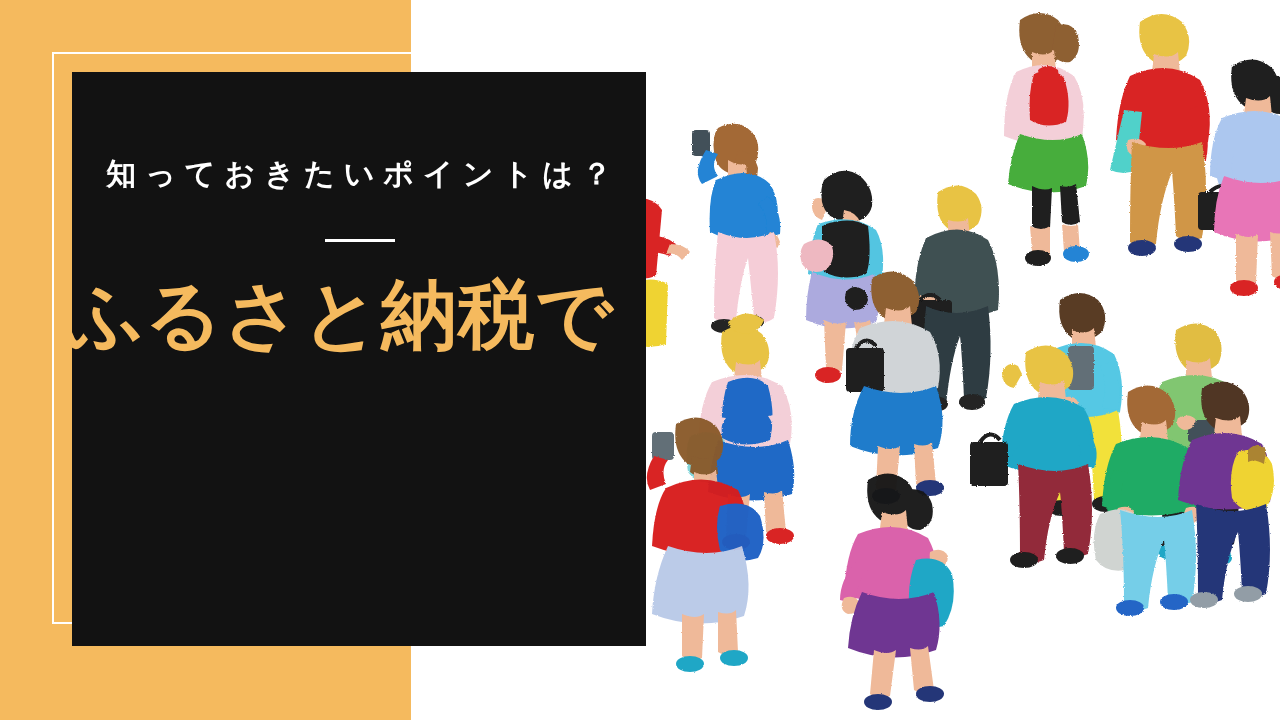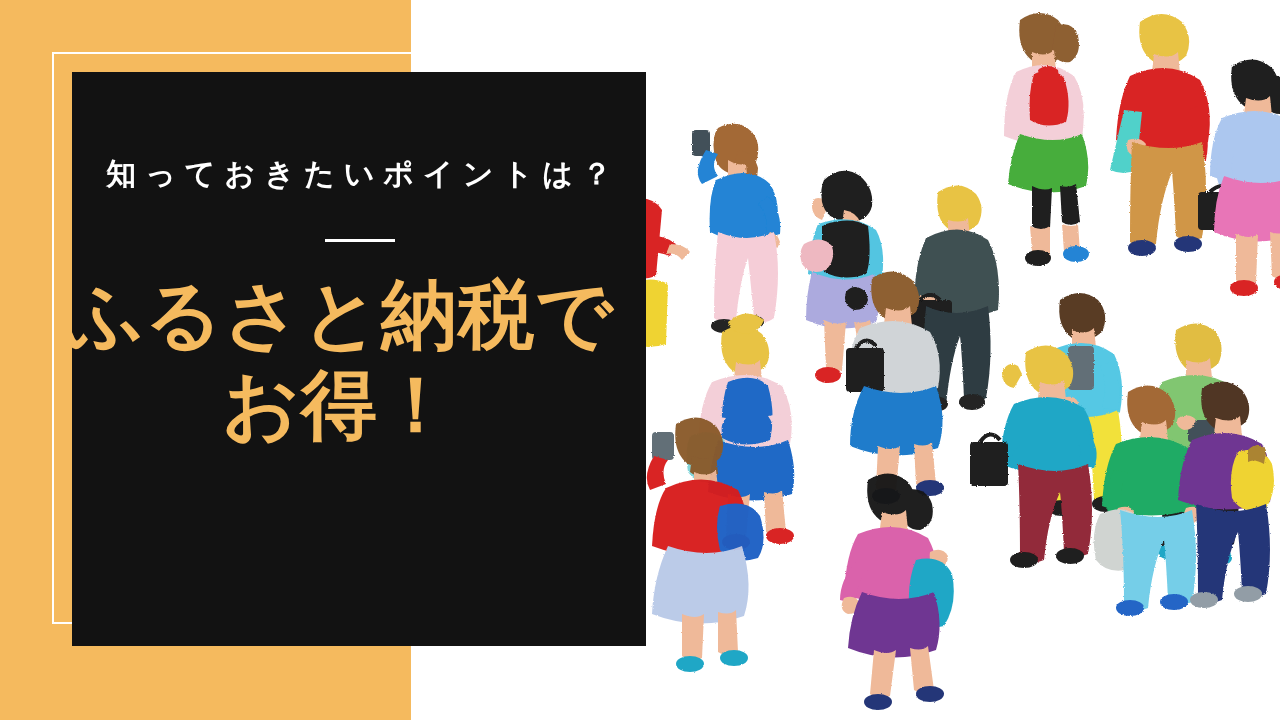--- a/index.html
+++ b/index.html
@@ -363,17 +363,16 @@
     </svg>
   </div>
 
   <div class="black-card">
     <div class="subtitle">知っておきたいポイントは？</div>
 
     <div class="divider"></div>
 
     <div class="headline">
       <span class="line line-1">ふるさと納税で</span>
-      <span class="line line-2">お得！</span>
     </div>
   </div>
 
 </div>
 
 </body></html>

